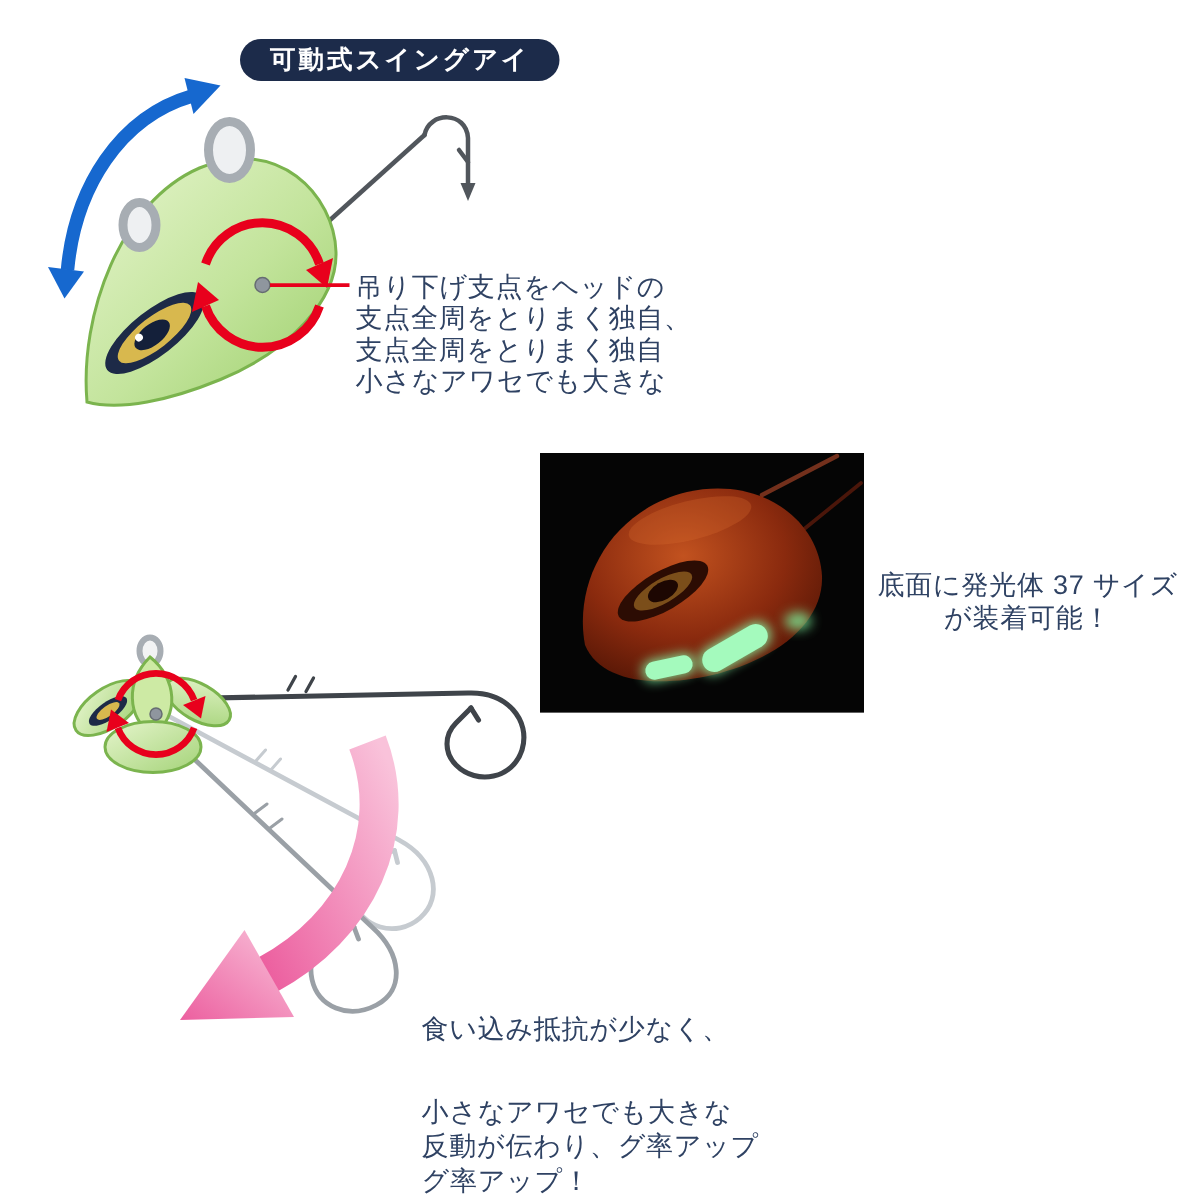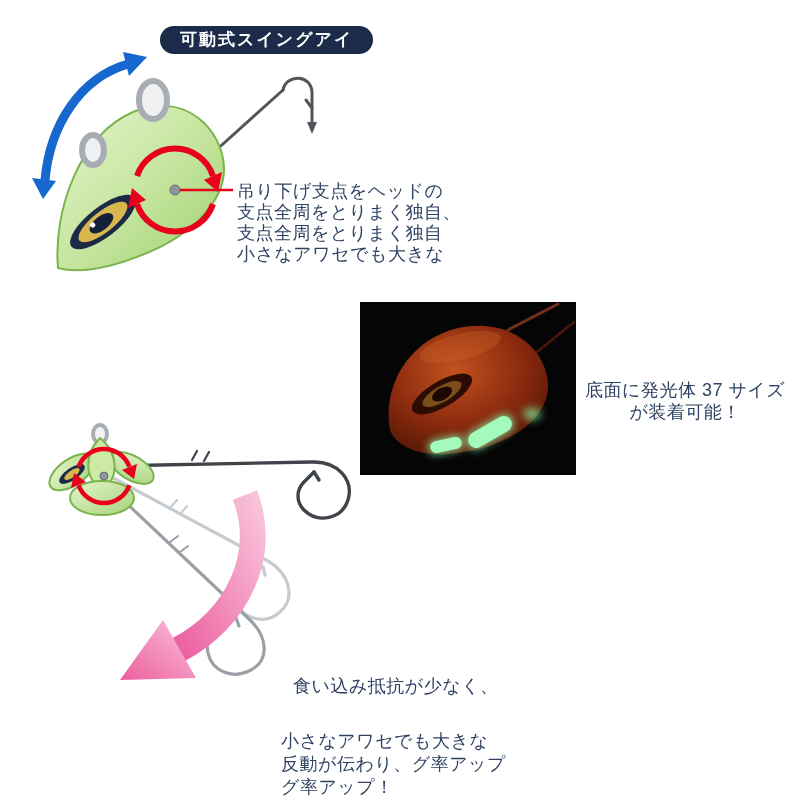--- a/index.html
+++ b/index.html
@@ -10,21 +10,21 @@
     background:#1c2b4a;color:#ffffff;border-radius:14px;
     padding:3px 20px;font-size:17px;font-weight:bold;letter-spacing:2px;line-height:22px;
     white-space:nowrap;
   }
   .note{position:absolute;color:#2f4263;font-size:18px;font-weight:normal;letter-spacing:0.5px;white-space:nowrap;}
   .note div{line-height:21px;}
   .note-pivot{left:237px;top:181px;}
   .note-glow{left:585px;top:379px;text-align:center;}
   .note-glow div{line-height:22px;}
   .note-bite{left:281px;top:675px;}
-  .note-bite div{line-height:23px;margin-left:12px;}
+  .note-bite div{line-height:23px;}
   .note-hooking{left:281px;top:730px;}
   .note-hooking div{line-height:23px;}
   .illus-top{position:absolute;left:25px;top:50px;}
   .illus-bottom{position:absolute;left:20px;top:420px;}
   .photo{position:absolute;left:360px;top:302px;width:216px;height:173px;background:#050505;}
   .photo svg{display:block;}
 </style>
 </head>
 <body>
 

